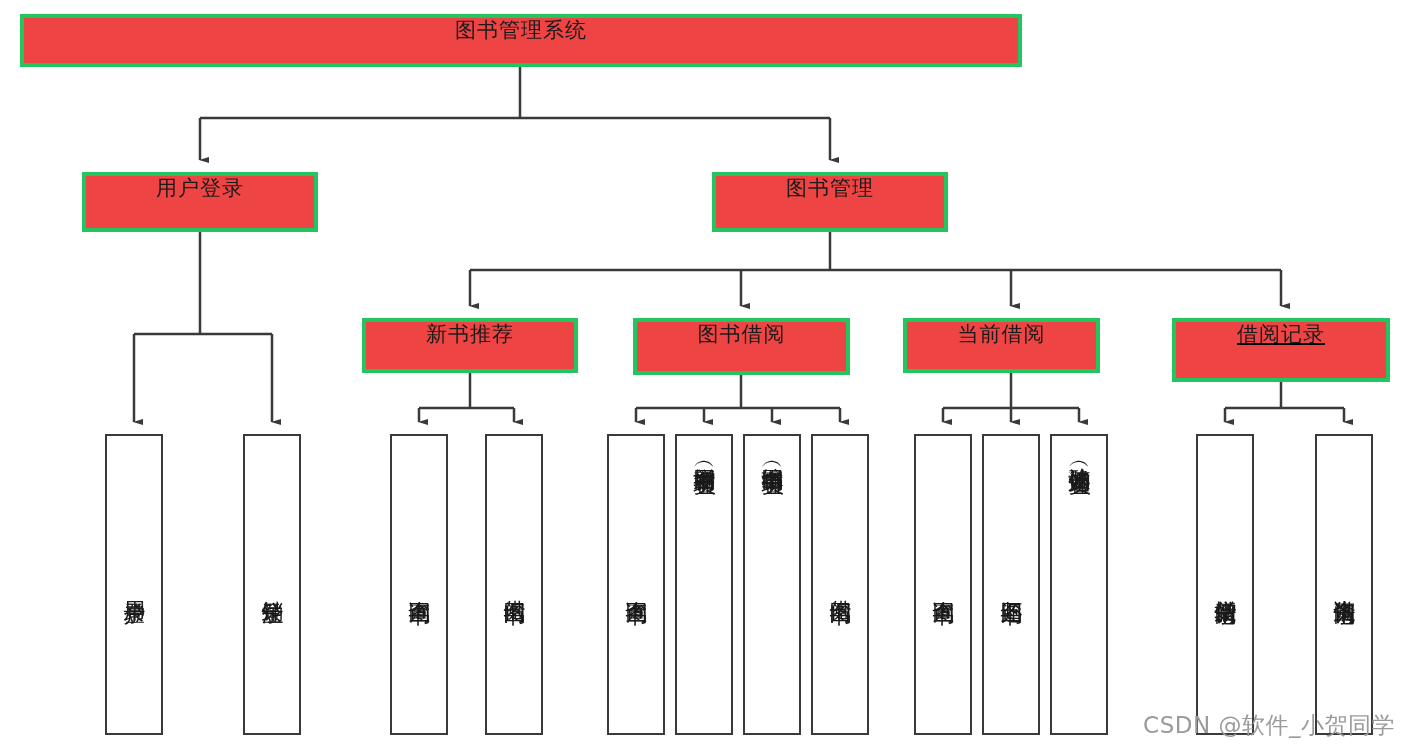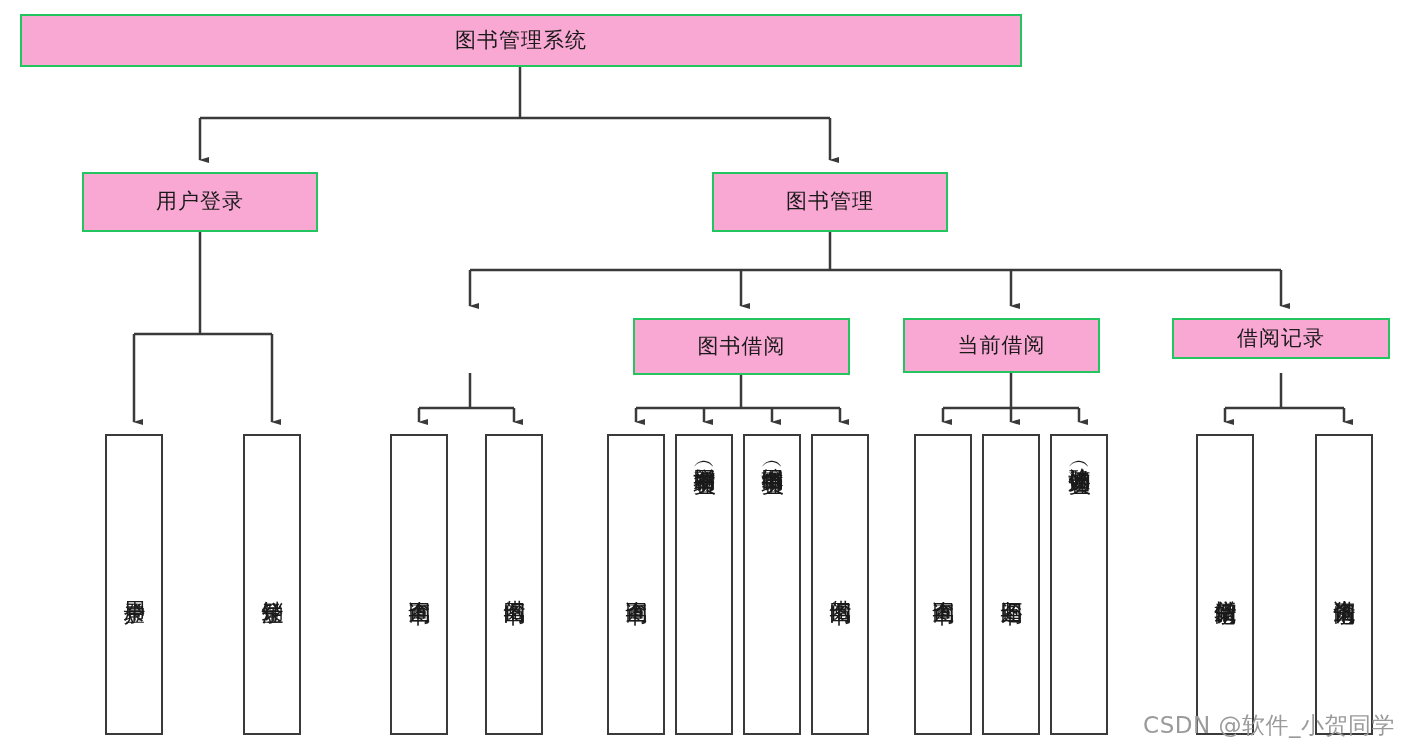--- a/index.html
+++ b/index.html
@@ -17,24 +17,23 @@
   #diagram-root {
     position: absolute;
     left: 0;
     top: 0;
     width: 1405px;
     height: 747px;
   }
   .node-box {
     position: absolute;
     box-sizing: border-box;
-    background: #f9a8d4;
-    border: 2px solid #22c55e;
+    background: #ef4444;
+    border: 4px solid #22c55e;
     display: flex;
-    align-items: center;
     justify-content: center;
   }
   .node-label-h {
     font-size: 21px;
     color: #1a1a1a;
     letter-spacing: 1px;
     line-height: 1.2;
     white-space: nowrap;
   }
   .leaf-box {
@@ -153,27 +152,30 @@
     <span class="node-label-h">图书管理系统</span>
   </div>
 
   <div class="node-box" id="node-l2-0" style="left: 82px; top: 172px; width: 236px; height: 60px;">
     <span class="node-label-h">用户登录</span>
   </div>
   <div class="node-box" id="node-l2-1" style="left: 712px; top: 172px; width: 236px; height: 60px;">
     <span class="node-label-h">图书管理</span>
   </div>
 
+  <div class="node-box" id="node-l3-0" style="left: 362px; top: 318px; width: 216px; height: 55px;">
+    <span class="node-label-h">新书推荐</span>
+  </div>
   <div class="node-box" id="node-l3-1" style="left: 633px; top: 318px; width: 217px; height: 57px;">
     <span class="node-label-h">图书借阅</span>
   </div>
   <div class="node-box" id="node-l3-2" style="left: 903px; top: 318px; width: 197px; height: 55px;">
     <span class="node-label-h">当前借阅</span>
   </div>
-  <div class="node-box" id="node-l3-3" style="left: 1172px; top: 318px; width: 218px; height: 41px;">
+  <div class="node-box" id="node-l3-3" style="left: 1172px; top: 318px; width: 218px; height: 64px; text-decoration: underline;">
     <span class="node-label-h">借阅记录</span>
   </div>
 
   <div class="leaf-box center-text" id="leaf-0" style="left: 105px; top: 434px; width: 58px; height: 301px;">
     <span class="node-label-v">用户登录</span>
   </div>
   <div class="leaf-box center-text" id="leaf-1" style="left: 243px; top: 434px; width: 58px; height: 301px;">
     <span class="node-label-v">注销登录</span>
   </div>
   <div class="leaf-box center-text" id="leaf-2" style="left: 390px; top: 434px; width: 58px; height: 301px;">

